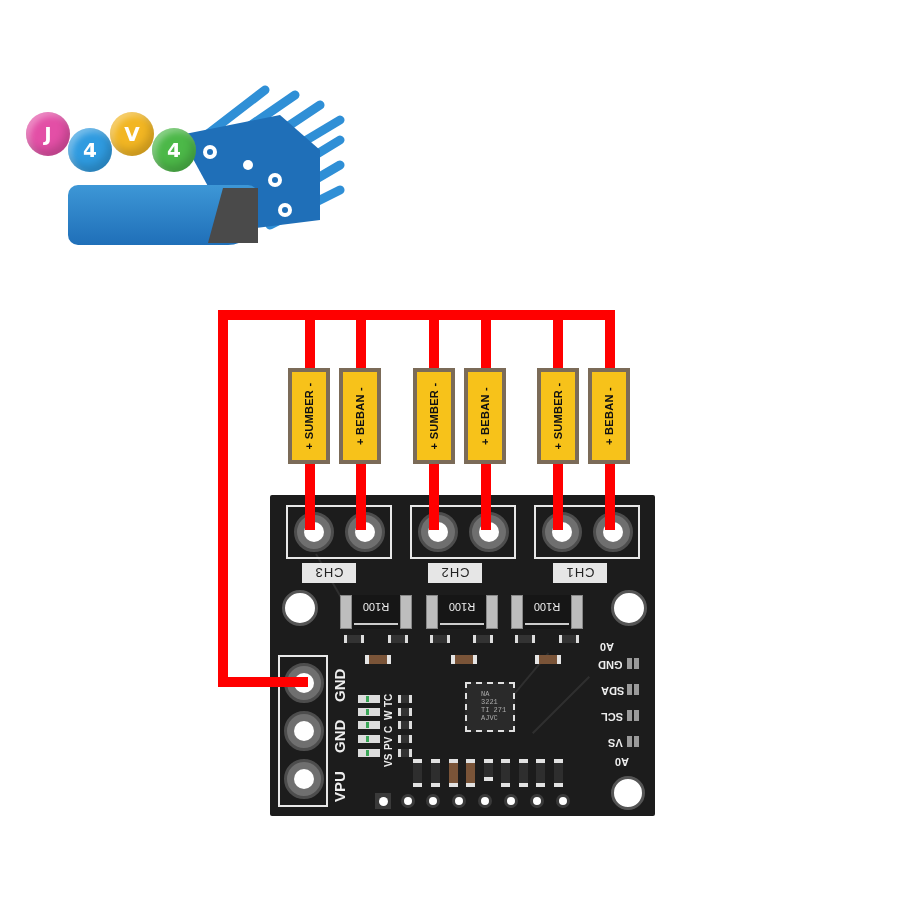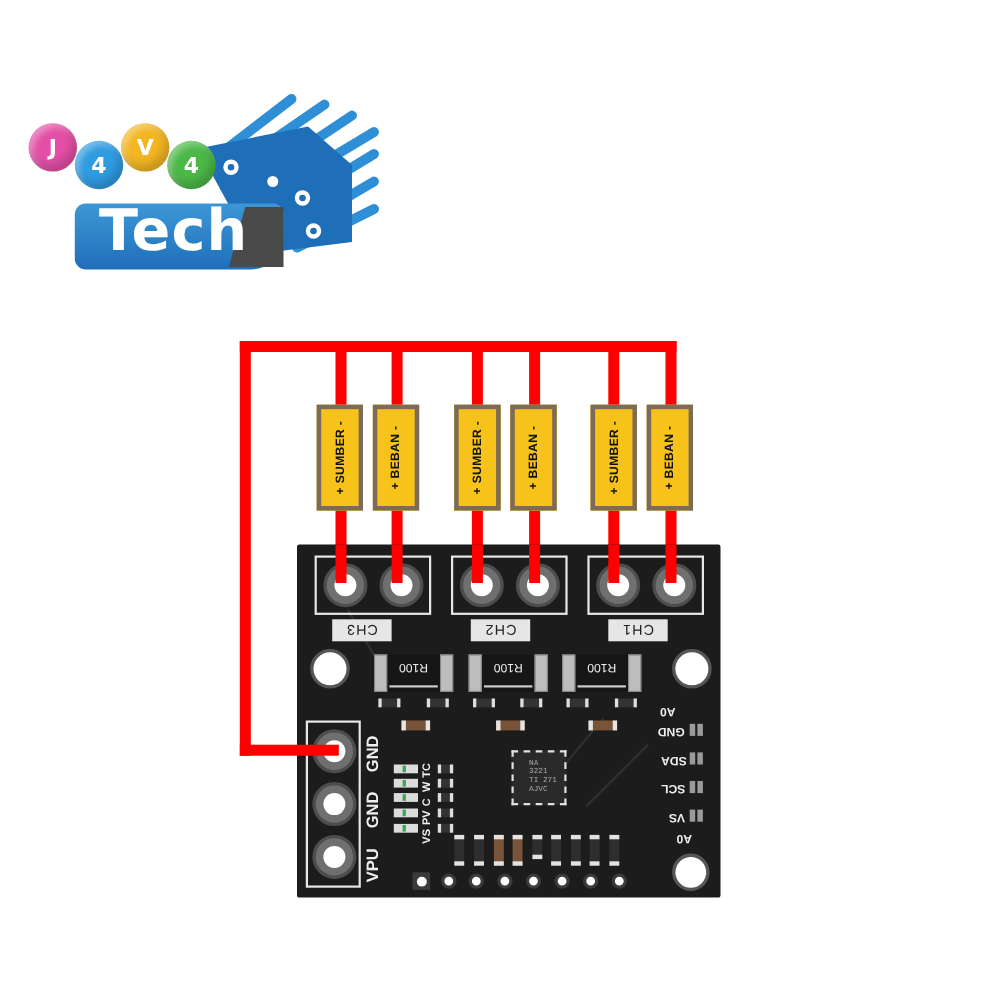--- a/index.html
+++ b/index.html
@@ -156,21 +156,20 @@
       <circle cx="78" cy="85" r="5"></circle>
     </g>
     <g fill="#1f6fb8">
       <circle cx="40" cy="72" r="3"></circle>
       <circle cx="105" cy="100" r="3"></circle>
       <circle cx="115" cy="130" r="3"></circle>
     </g>
   </svg>
   <div class="logo-banner"></div>
   <div class="logo-h-shadow"></div>
-  <div class="logo-tech">Tech</div>
   <div class="ball" style="left:6px; top:72px; background:#e34fa6;">J</div>
   <div class="ball" style="left:48px; top:88px; background:#2f9be0;">4</div>
   <div class="ball" style="left:90px; top:72px; background:#f2b623;">V</div>
   <div class="ball" style="left:132px; top:88px; background:#4cb848;">4</div>
 </div>
 
 <div class="wire" style="left:218px; top:310px; width:397px; height:10px;"></div>
 <div class="wire" style="left:218px; top:310px; width:10px; height:377px;"></div>
 <div class="wire" style="left:218px; top:677px; width:90px; height:10px;"></div>
 

